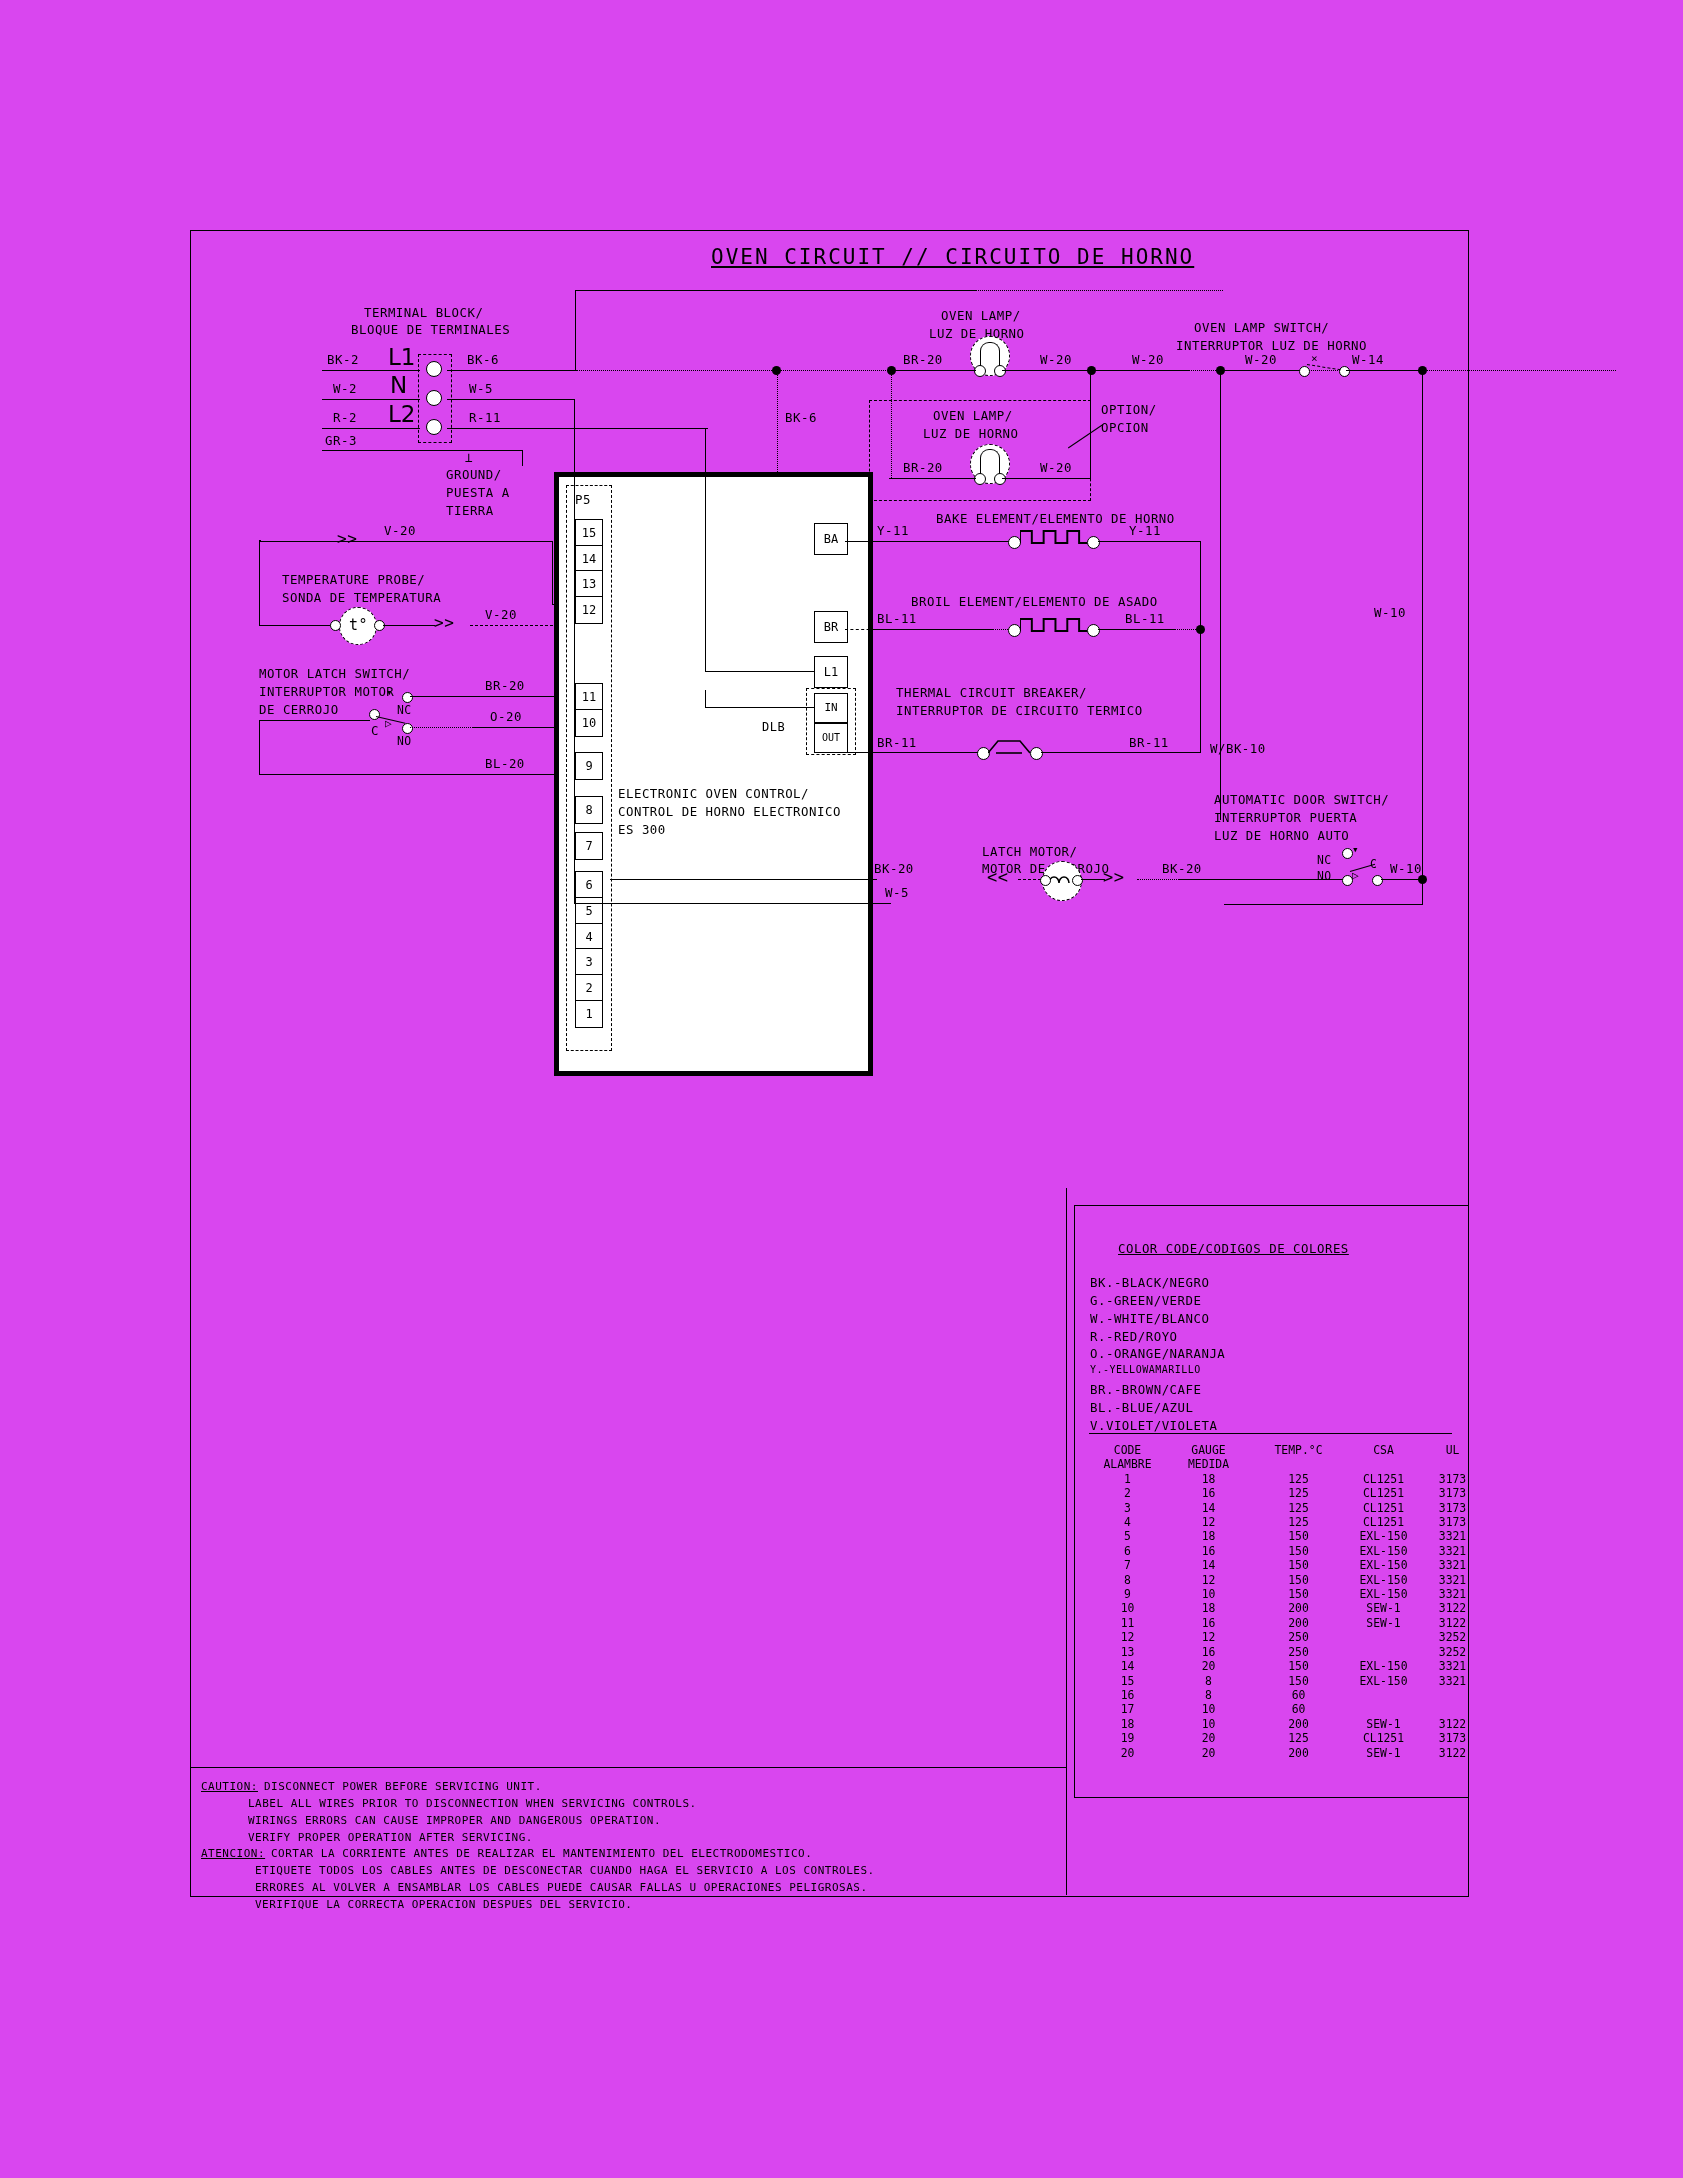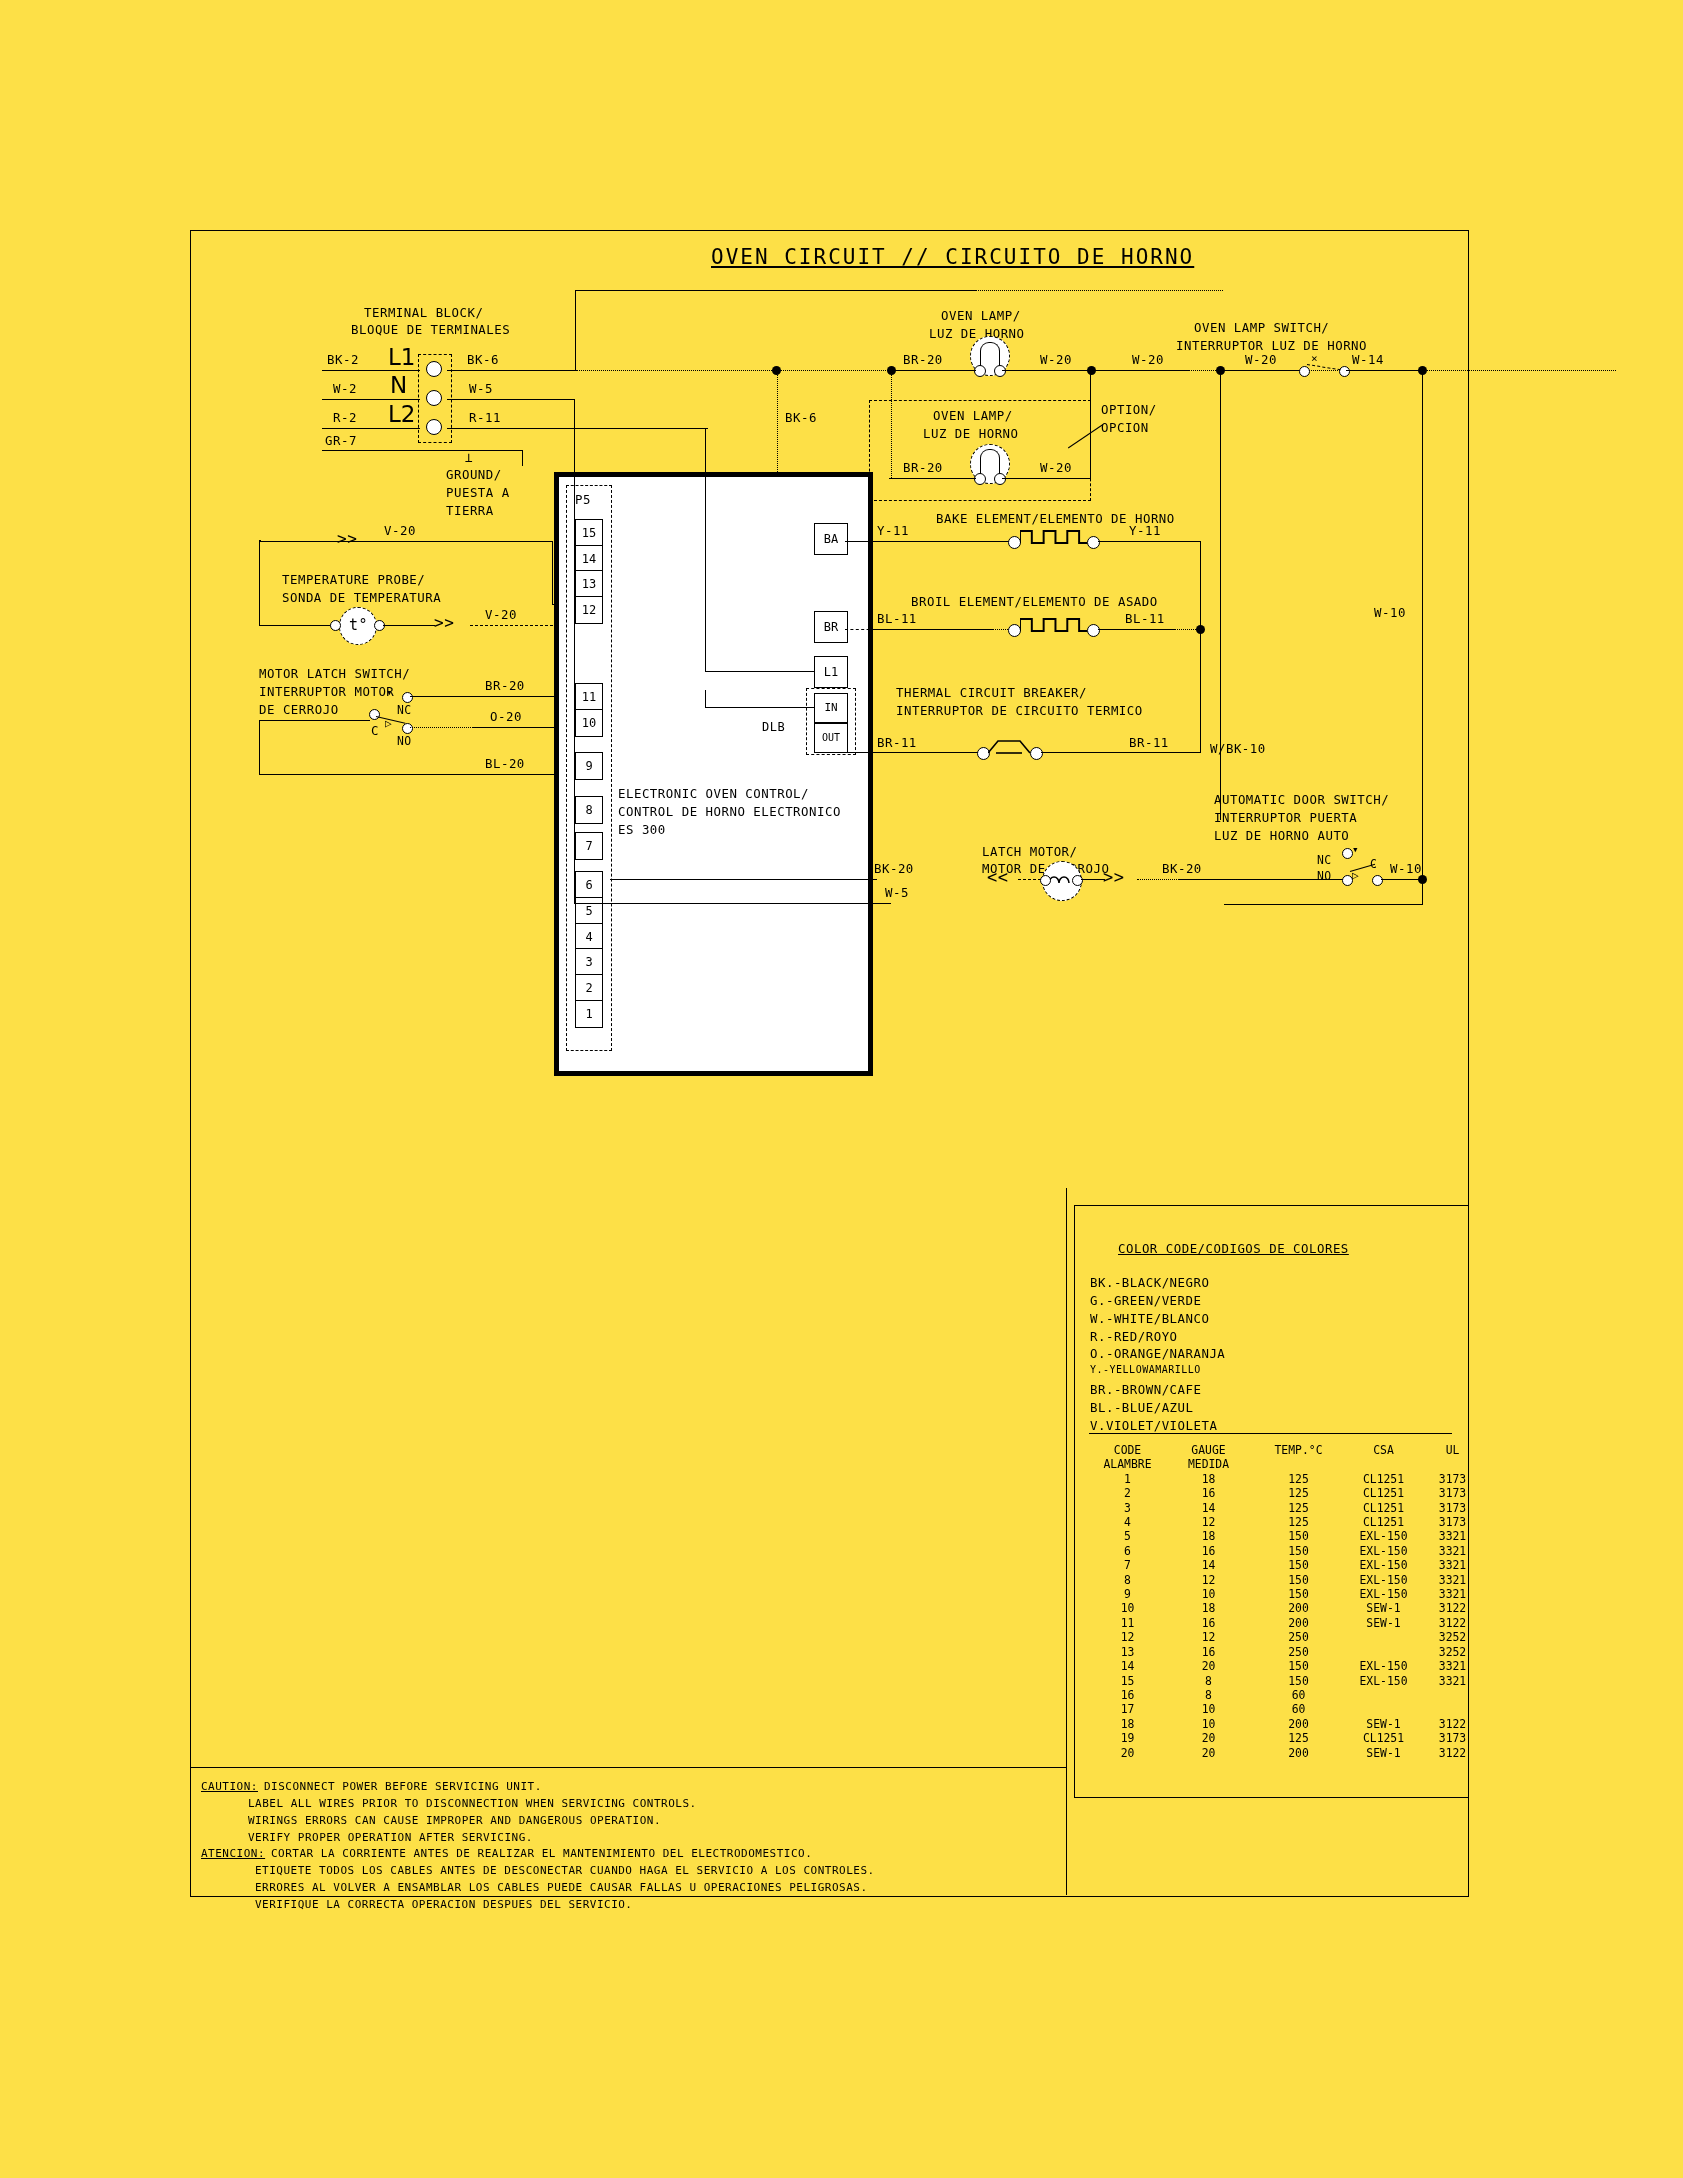--- a/index.html
+++ b/index.html
@@ -1,17 +1,17 @@
 <!DOCTYPE html>
 <html><head>
 <meta charset="utf-8">
 <style>
   html,body{margin:0;padding:0;background:#fff;}
   body{width:1683px;height:2178px;font-family:"DejaVu Sans Mono","Liberation Mono",monospace;color:#000;}
-  #page{position:relative;width:1683px;height:2178px;background:#fde047;overflow:hidden;}
+  #page{position:relative;width:1683px;height:2178px;background:#d946ef;overflow:hidden;}
   .abs{position:absolute;}
   .t{position:absolute;white-space:pre;font-family:"DejaVu Sans Mono","Liberation Mono",monospace;letter-spacing:0.5px;}
   .ul{text-decoration:underline;}
   .hl{position:absolute;background:#000;height:1px;}
   .vl{position:absolute;background:#000;width:1px;}
   .dotH{position:absolute;height:0;border-top:1px dotted #000;}
   .dotV{position:absolute;width:0;border-left:1px dotted #000;}
   .dashH{position:absolute;height:0;border-top:1px dashed #000;}
   .boxd{position:absolute;border:1px dashed #000;}
   .boxs{position:absolute;border:1px solid #000;}
@@ -64,21 +64,21 @@
   <div class="hl" style="left:322px;top:399px;width:98px;"></div>
   <div class="t" style="left:469px;top:381px;font-size:12.4px;">W-5</div>
   <div class="hl" style="left:447px;top:399px;width:127px;"></div>
 
   <div class="t" style="left:333px;top:410px;font-size:12.4px;">R-2</div>
   <div class="bignum" style="left:388px;top:401px;font-size:23px;">L2</div>
   <div class="hl" style="left:322px;top:428px;width:98px;"></div>
   <div class="t" style="left:469px;top:410px;font-size:12.4px;">R-11</div>
   <div class="hl" style="left:447px;top:428px;width:261px;"></div>
 
-  <div class="t" style="left:325px;top:433px;font-size:12.4px;">GR-7</div>
+  <div class="t" style="left:325px;top:433px;font-size:12.4px;">GR-3</div>
   <div class="hl" style="left:322px;top:450px;width:200px;"></div>
   <div class="vl" style="left:522px;top:450px;height:16px;"></div>
 
   <div class="t" style="left:465px;top:450px;font-size:13px;">⊥</div>
   <div class="t" style="left:446px;top:467px;font-size:12.4px;">GROUND/</div>
   <div class="t" style="left:446px;top:485px;font-size:12.4px;">PUESTA A</div>
   <div class="t" style="left:446px;top:503px;font-size:12.4px;">TIERRA</div>
 
   <div class="vl" style="left:575px;top:290px;height:81px;"></div>
   <div class="hl" style="left:575px;top:290px;width:400px;"></div>

